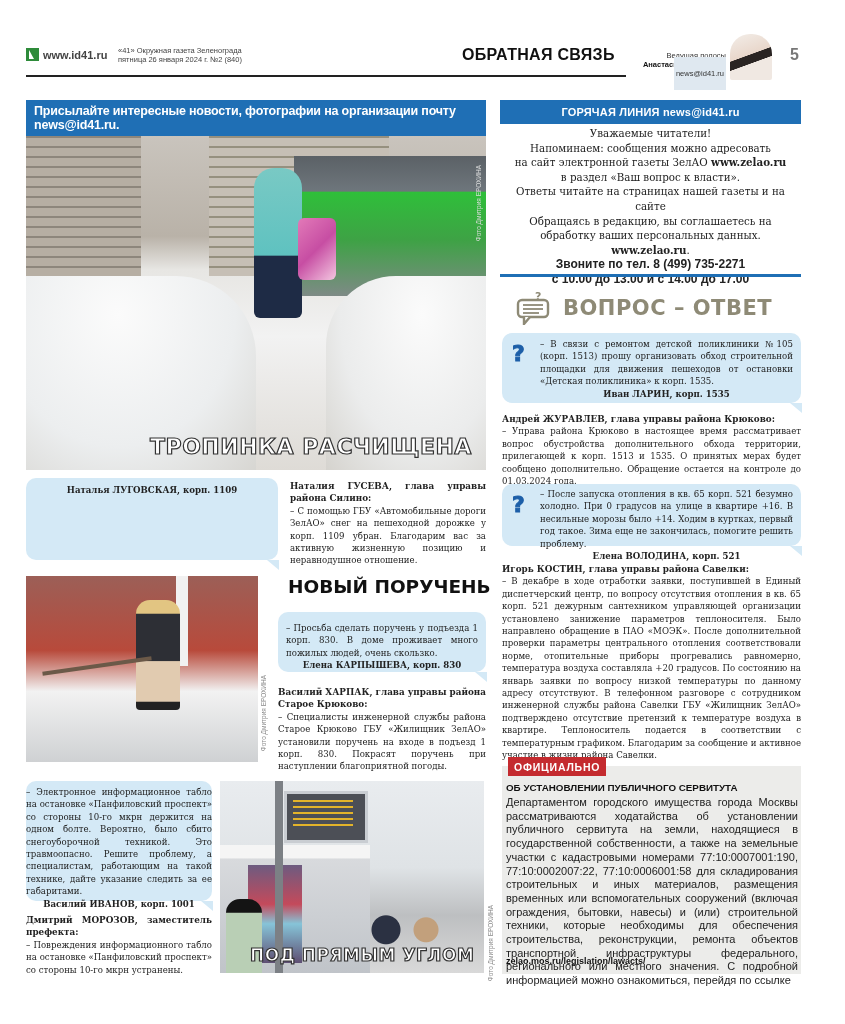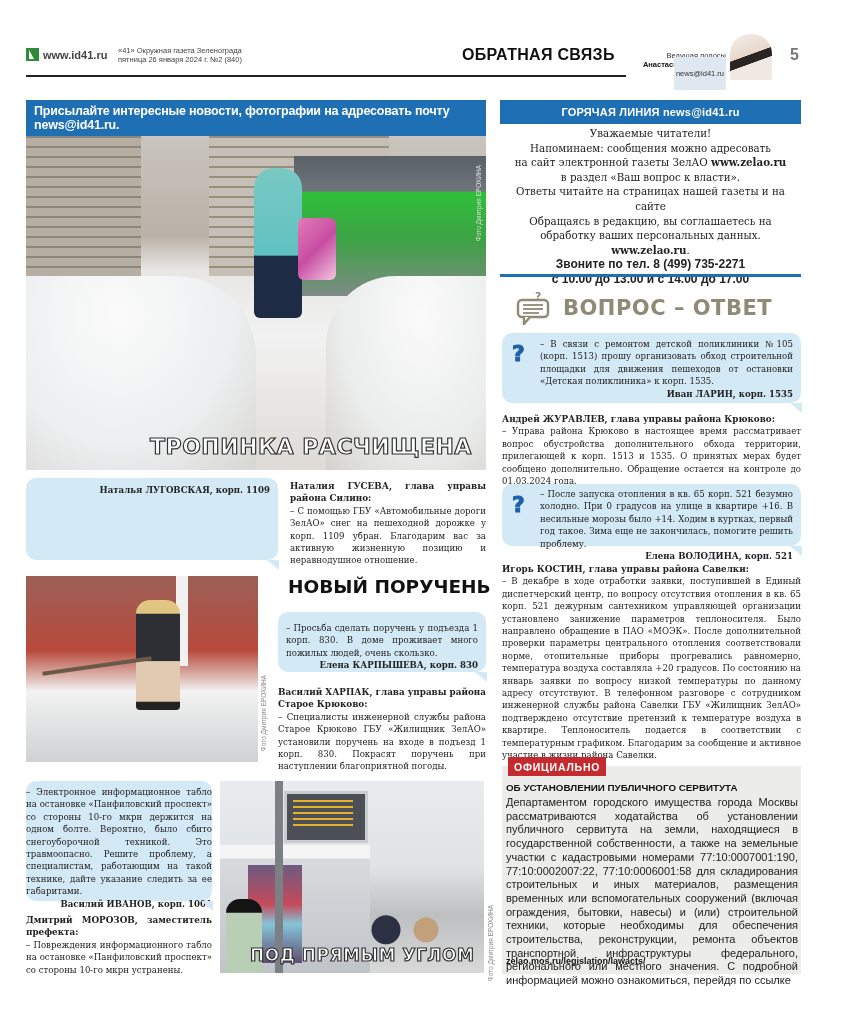--- a/index.html
+++ b/index.html
@@ -51,21 +51,21 @@
   .photo3 .shelter { position: absolute; left: 0; top: 64px; width: 150px; height: 128px; background: linear-gradient(180deg,#f5f5f5 0%,#f5f5f5 10%,#d8dadd 11%,#c0c4c9 100%); }
   .photo3 .ad { position: absolute; left: 28px; top: 84px; width: 54px; height: 98px; background: linear-gradient(180deg,#6d5b80,#c44a5b 40%,#86c4d8 60%,#5f4f73); }
   .photo3 .ppl { position: absolute; left: 150px; top: 120px; width: 80px; height: 72px; background: radial-gradient(circle at 20% 40%,#2b3142 0 14px,transparent 15px),radial-gradient(circle at 70% 40%,#c2a07c 0 12px,transparent 13px); }
   .photo3 .lady { position: absolute; left: 6px; top: 118px; width: 36px; height: 74px; background: linear-gradient(180deg,#141414 0 18%,#b9cfb5 19%); border-radius: 14px 14px 0 0; }
   .cap3 { left: 250px; top: 945px; font-size: 17px; }
   .cr3 { left: 487px; top: 905px; }
 
   
   .bubble { background: #d4e9f6; border-radius: 10px; font-size: 8.6px; line-height: 12.4px; text-align: justify; color: #222; }
   .bubble::after { content: ""; position: absolute; right: -1px; bottom: -10px; border-right: 12px solid #d4e9f6; border-bottom: 10px solid transparent; }
-  .sign { display: block; text-align: right; font-weight: bold; }
+  .sign { display: block; text-align: center; font-weight: bold; }
   .qmark { position: absolute; left: 10px; top: 10px; width: 18px; height: 22px; font-family: "DejaVu Sans", sans-serif; font-weight: bold; font-size: 22px; line-height: 22px; color: #1d5fa8; -webkit-text-stroke: 1px #1d5fa8; }
 
   .b1 { left: 26px; top: 478px; width: 252px; height: 82px; padding: 6px 8px; }
   .b2 { left: 278px; top: 612px; width: 208px; height: 60px; padding: 10px 8px; }
   .b3 { left: 26px; top: 781px; width: 186px; height: 120px; padding: 5px 0; }
   .b4 { left: 502px; top: 333px; width: 299px; height: 70px; padding: 5px 8px 5px 38px; }
   .b5 { left: 502px; top: 484px; width: 299px; height: 62px; padding: 4px 8px 4px 38px; }
 
   .answer { font-size: 8.6px; line-height: 12.4px; text-align: justify; }
   .answer .who { font-weight: bold; font-size: 8.8px; }
@@ -111,21 +111,21 @@
 <div class="abs hdr-section">ОБРАТНАЯ СВЯЗЬ</div>
 <div class="abs hdr-line"></div>
 <div class="abs hdr-editor">
   <div>Ведущая полосы</div>
   <div class="nm">Анастасия ЗАХАРОВА</div>
   <div><span class="em">news@id41.ru</span></div>
 </div>
 <div class="abs hdr-avatar"></div>
 <div class="abs hdr-page">5</div>
 
-<div class="abs banner">Присылайте интересные новости, фотографии на адресовать почту news@id41.ru.</div>
+<div class="abs banner">Присылайте интересные новости, фотографии на организации почту news@id41.ru.</div>
 
 <div class="abs photo photo1">
   <div class="bld1"></div>
   <div class="bld2"></div>
   <div class="store"></div>
   <div class="snowL"></div>
   <div class="snowR"></div>
   <div class="girl"></div>
   <div class="bag"></div>
 </div>

